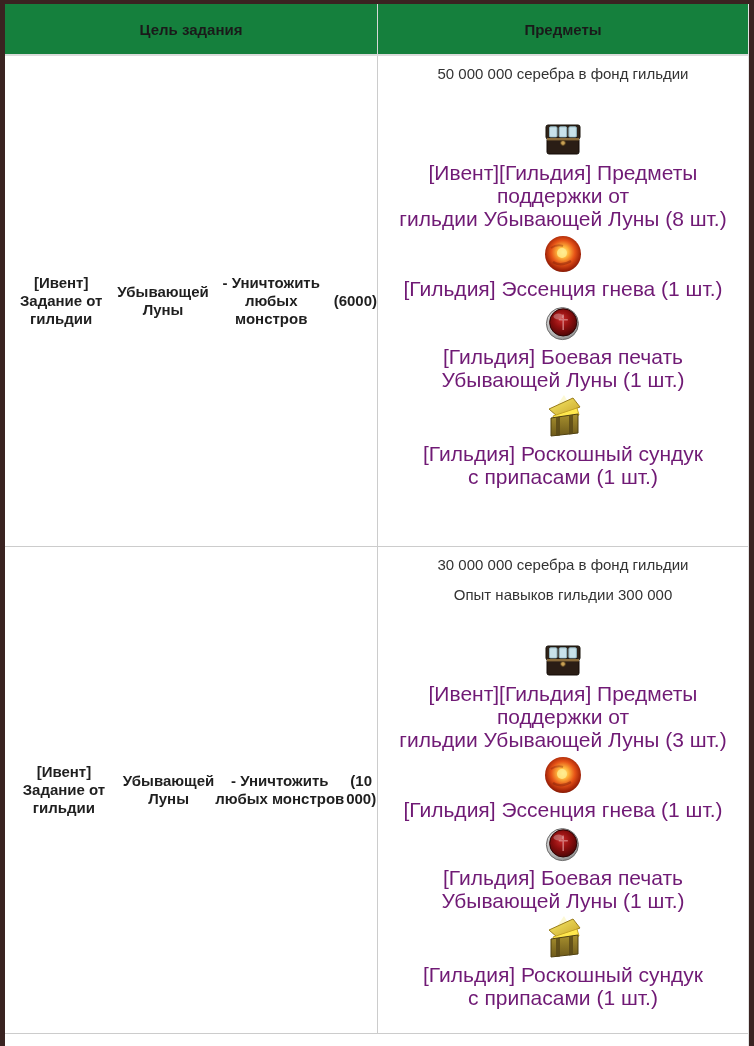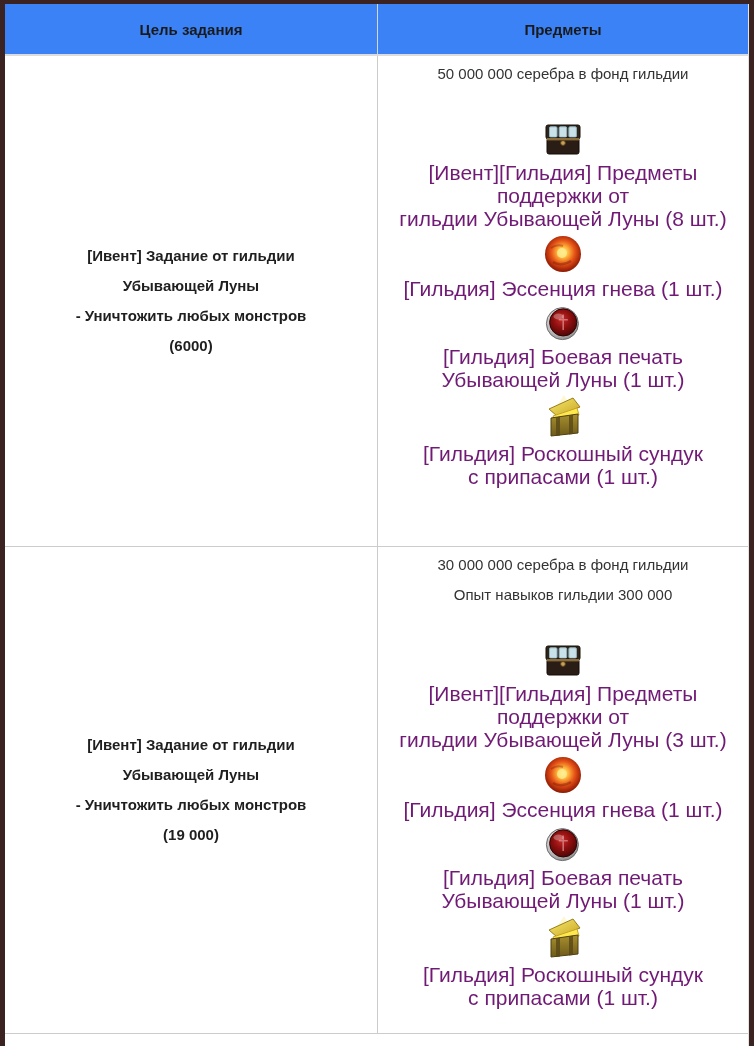--- a/index.html
+++ b/index.html
@@ -14,40 +14,40 @@
   .frame {
     position: absolute;
     top: 4px; left: 5px;
     width: 744px; height: 1042px;
     background: #ffffff;
     border-right: 1px solid #e3e3e3;
   }
   .header-row {
     display: flex;
     height: 52px;
-    background: #3b82f6;
+    background: #15803d;
     border-bottom: 2px solid #dcdcdc;
   }
   .header-cell {
     display: flex; align-items: center; justify-content: center;
     font-size: 15px; font-weight: bold; color: #1a1a1a;
   }
   .header-cell.goal-col { width: 373px; border-right: 1px solid #d6d6d6; }
   .header-cell.rewards-col { flex: 1; }
   .row {
     display: flex;
     border-bottom: 1px solid #cccccc;
     background: #ffffff;
   }
   .row-1 { height: 491px; }
   .row-2 { height: 487px; }
   .goal-cell {
     width: 373px;
     border-right: 1px solid #cccccc;
-    display: flex; flex-direction: column;
+    display: flex; flex-direction: row;
     align-items: center; justify-content: center;
     text-align: center;
   }
   .goal-line {
     font-size: 15px; font-weight: bold; color: #1f1f1f;
     line-height: 18px; margin: 6px 0;
   }
   .rewards-cell {
     flex: 1;
     padding-top: 7px;
@@ -166,21 +166,21 @@
         <div class="item-line">с припасами (1 шт.)</div>
       </div>
     </div>
   </div>
 
   <div class="row row-2">
     <div class="goal-cell">
       <div class="goal-line">[Ивент] Задание от гильдии</div>
       <div class="goal-line">Убывающей Луны</div>
       <div class="goal-line">- Уничтожить любых монстров</div>
-      <div class="goal-line">(19 000)</div>
+      <div class="goal-line">(10 000)</div>
     </div>
     <div class="rewards-cell">
       <p class="reward-line">30 000 000 серебра в фонд гильдии</p>
       <p class="reward-line">Опыт навыков гильдии 300 000</p>
 
       <div class="reward-item first">
         <svg class="item-icon" width="44" height="40" viewBox="0 0 44 40">
           <rect x="5" y="7" width="34" height="14" rx="2" fill="#31241b" stroke="#171008"></rect>
           <rect x="8.5" y="8.8" width="7.5" height="10.4" rx="1.2" fill="#c9e2ea" stroke="#8fb3bd"></rect>
           <rect x="18.2" y="8.8" width="7.5" height="10.4" rx="1.2" fill="#c9e2ea" stroke="#8fb3bd"></rect>

